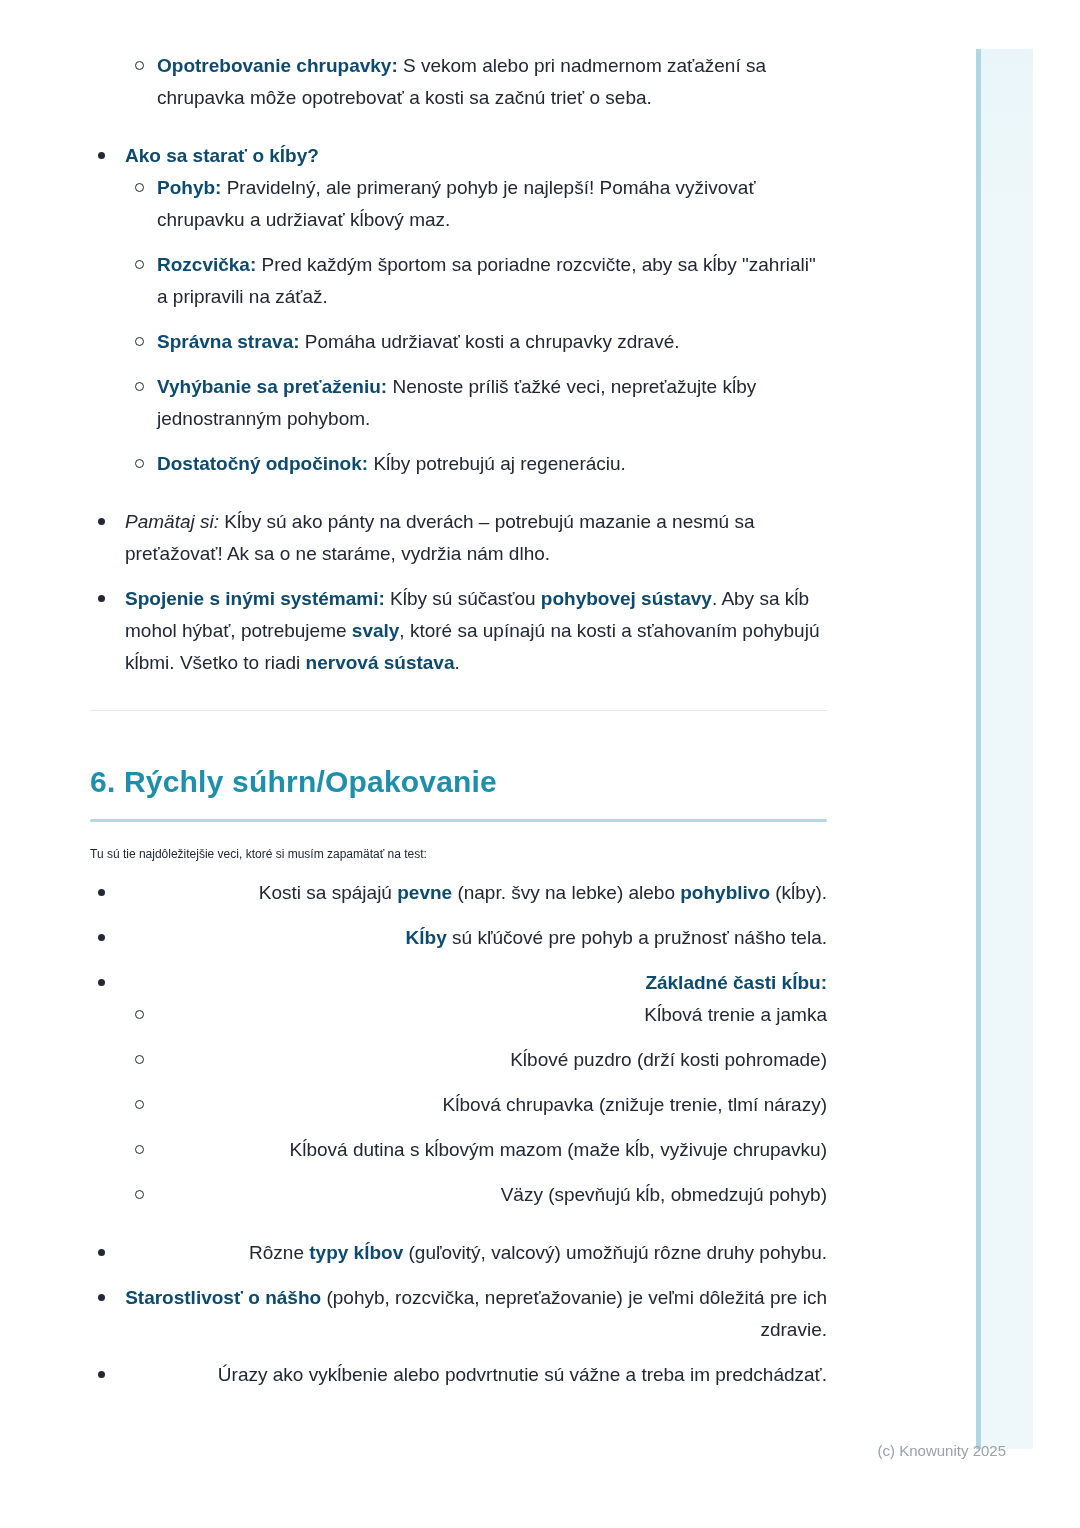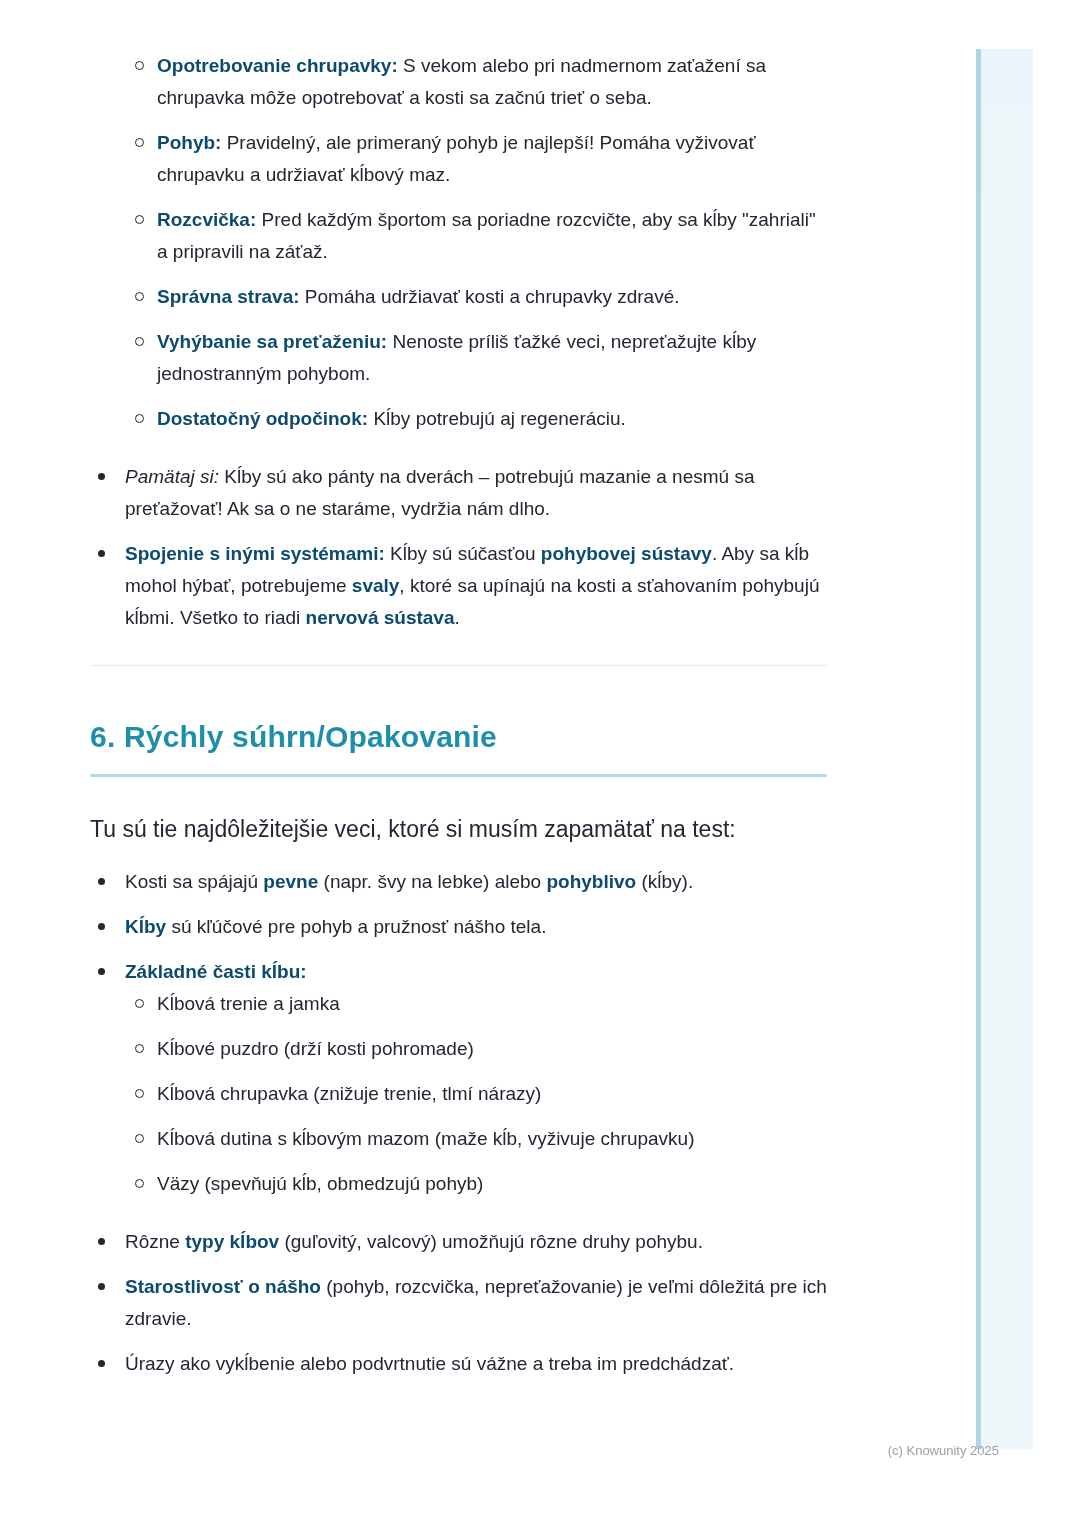--- a/index.html
+++ b/index.html
@@ -37,35 +37,36 @@
   .row.l1 > .marker{left:8px;top:12px;width:7px;height:7px;background:var(--body-text);}
   .row.l2 > .marker{left:45px;top:11px;width:9px;height:9px;border:1.6px solid var(--body-text);background:transparent;}
   .b{font-weight:700;color:#0c4a6e;}
   .i{font-style:italic;}
   .divider{border:none;border-top:1px solid var(--divider-gray);margin:31px 0 0 0;height:0;}
   .heading{
     margin:50px 0 0 0;font-size:30px;line-height:42px;font-weight:700;
     color:var(--accent-teal);letter-spacing:0.2px;
   }
   .heading-underline{margin-top:16px;height:3px;width:100%;background:var(--underline-blue);border-radius:2px;}
-  .intro{margin:36px 0 0 0;font-size:23px;line-height:32px;}
-  .summary{margin-top:21px;}
+  .intro{margin:16px 0 0 0;font-size:12px;line-height:32px;}
+  .summary{margin-top:7px;text-align:right;}
   .footer{
-    position:absolute;top:1442px;right:81px;
-    font-size:13px;line-height:18px;color:var(--footer-gray);
+    position:absolute;top:1442px;right:74px;
+    font-size:15px;line-height:18px;color:var(--footer-gray);
   }
 </style>
 </head>
 <body>
 
 <div class="accent-bar"></div>
 
 <main class="content">
   <div class="list">
       <div class="row l2"><span class="marker"></span><span class="txt"><span class="b">Opotrebovanie chrupavky:</span><span> S vekom alebo pri nadmernom zaťažení sa chrupavka môže opotrebovať a kosti sa začnú trieť o seba.</span></span></div>
+      <div class="row l1"><span class="marker"></span><span class="txt"><span class="b">Ako sa starať o kĺby?</span></span></div>
       <div class="row l2"><span class="marker"></span><span class="txt"><span class="b">Pohyb:</span><span> Pravidelný, ale primeraný pohyb je najlepší! Pomáha vyživovať chrupavku a udržiavať kĺbový maz.</span></span></div>
       <div class="row l2"><span class="marker"></span><span class="txt"><span class="b">Rozcvička:</span><span> Pred každým športom sa poriadne rozcvičte, aby sa kĺby "zahriali" a pripravili na záťaž.</span></span></div>
       <div class="row l2"><span class="marker"></span><span class="txt"><span class="b">Správna strava:</span><span> Pomáha udržiavať kosti a chrupavky zdravé.</span></span></div>
       <div class="row l2"><span class="marker"></span><span class="txt"><span class="b">Vyhýbanie sa preťaženiu:</span><span> Nenoste príliš ťažké veci, nepreťažujte kĺby jednostranným pohybom.</span></span></div>
       <div class="row l2"><span class="marker"></span><span class="txt"><span class="b">Dostatočný odpočinok:</span><span> Kĺby potrebujú aj regeneráciu.</span></span></div>
       <div class="row l1"><span class="marker"></span><span class="txt"><span class="i">Pamätaj si:</span><span> Kĺby sú ako pánty na dverách – potrebujú mazanie a nesmú sa preťažovať! Ak sa o ne staráme, vydržia nám dlho.</span></span></div>
       <div class="row l1"><span class="marker"></span><span class="txt"><span class="b">Spojenie s inými systémami:</span><span> Kĺby sú súčasťou </span><span class="b">pohybovej sústavy</span><span>. Aby sa kĺb mohol hýbať, potrebujeme </span><span class="b">svaly</span><span>, ktoré sa upínajú na kosti a sťahovaním pohybujú kĺbmi. Všetko to riadi </span><span class="b">nervová sústava</span><span>.</span></span></div>
     </div>
 
   <hr class="divider">

